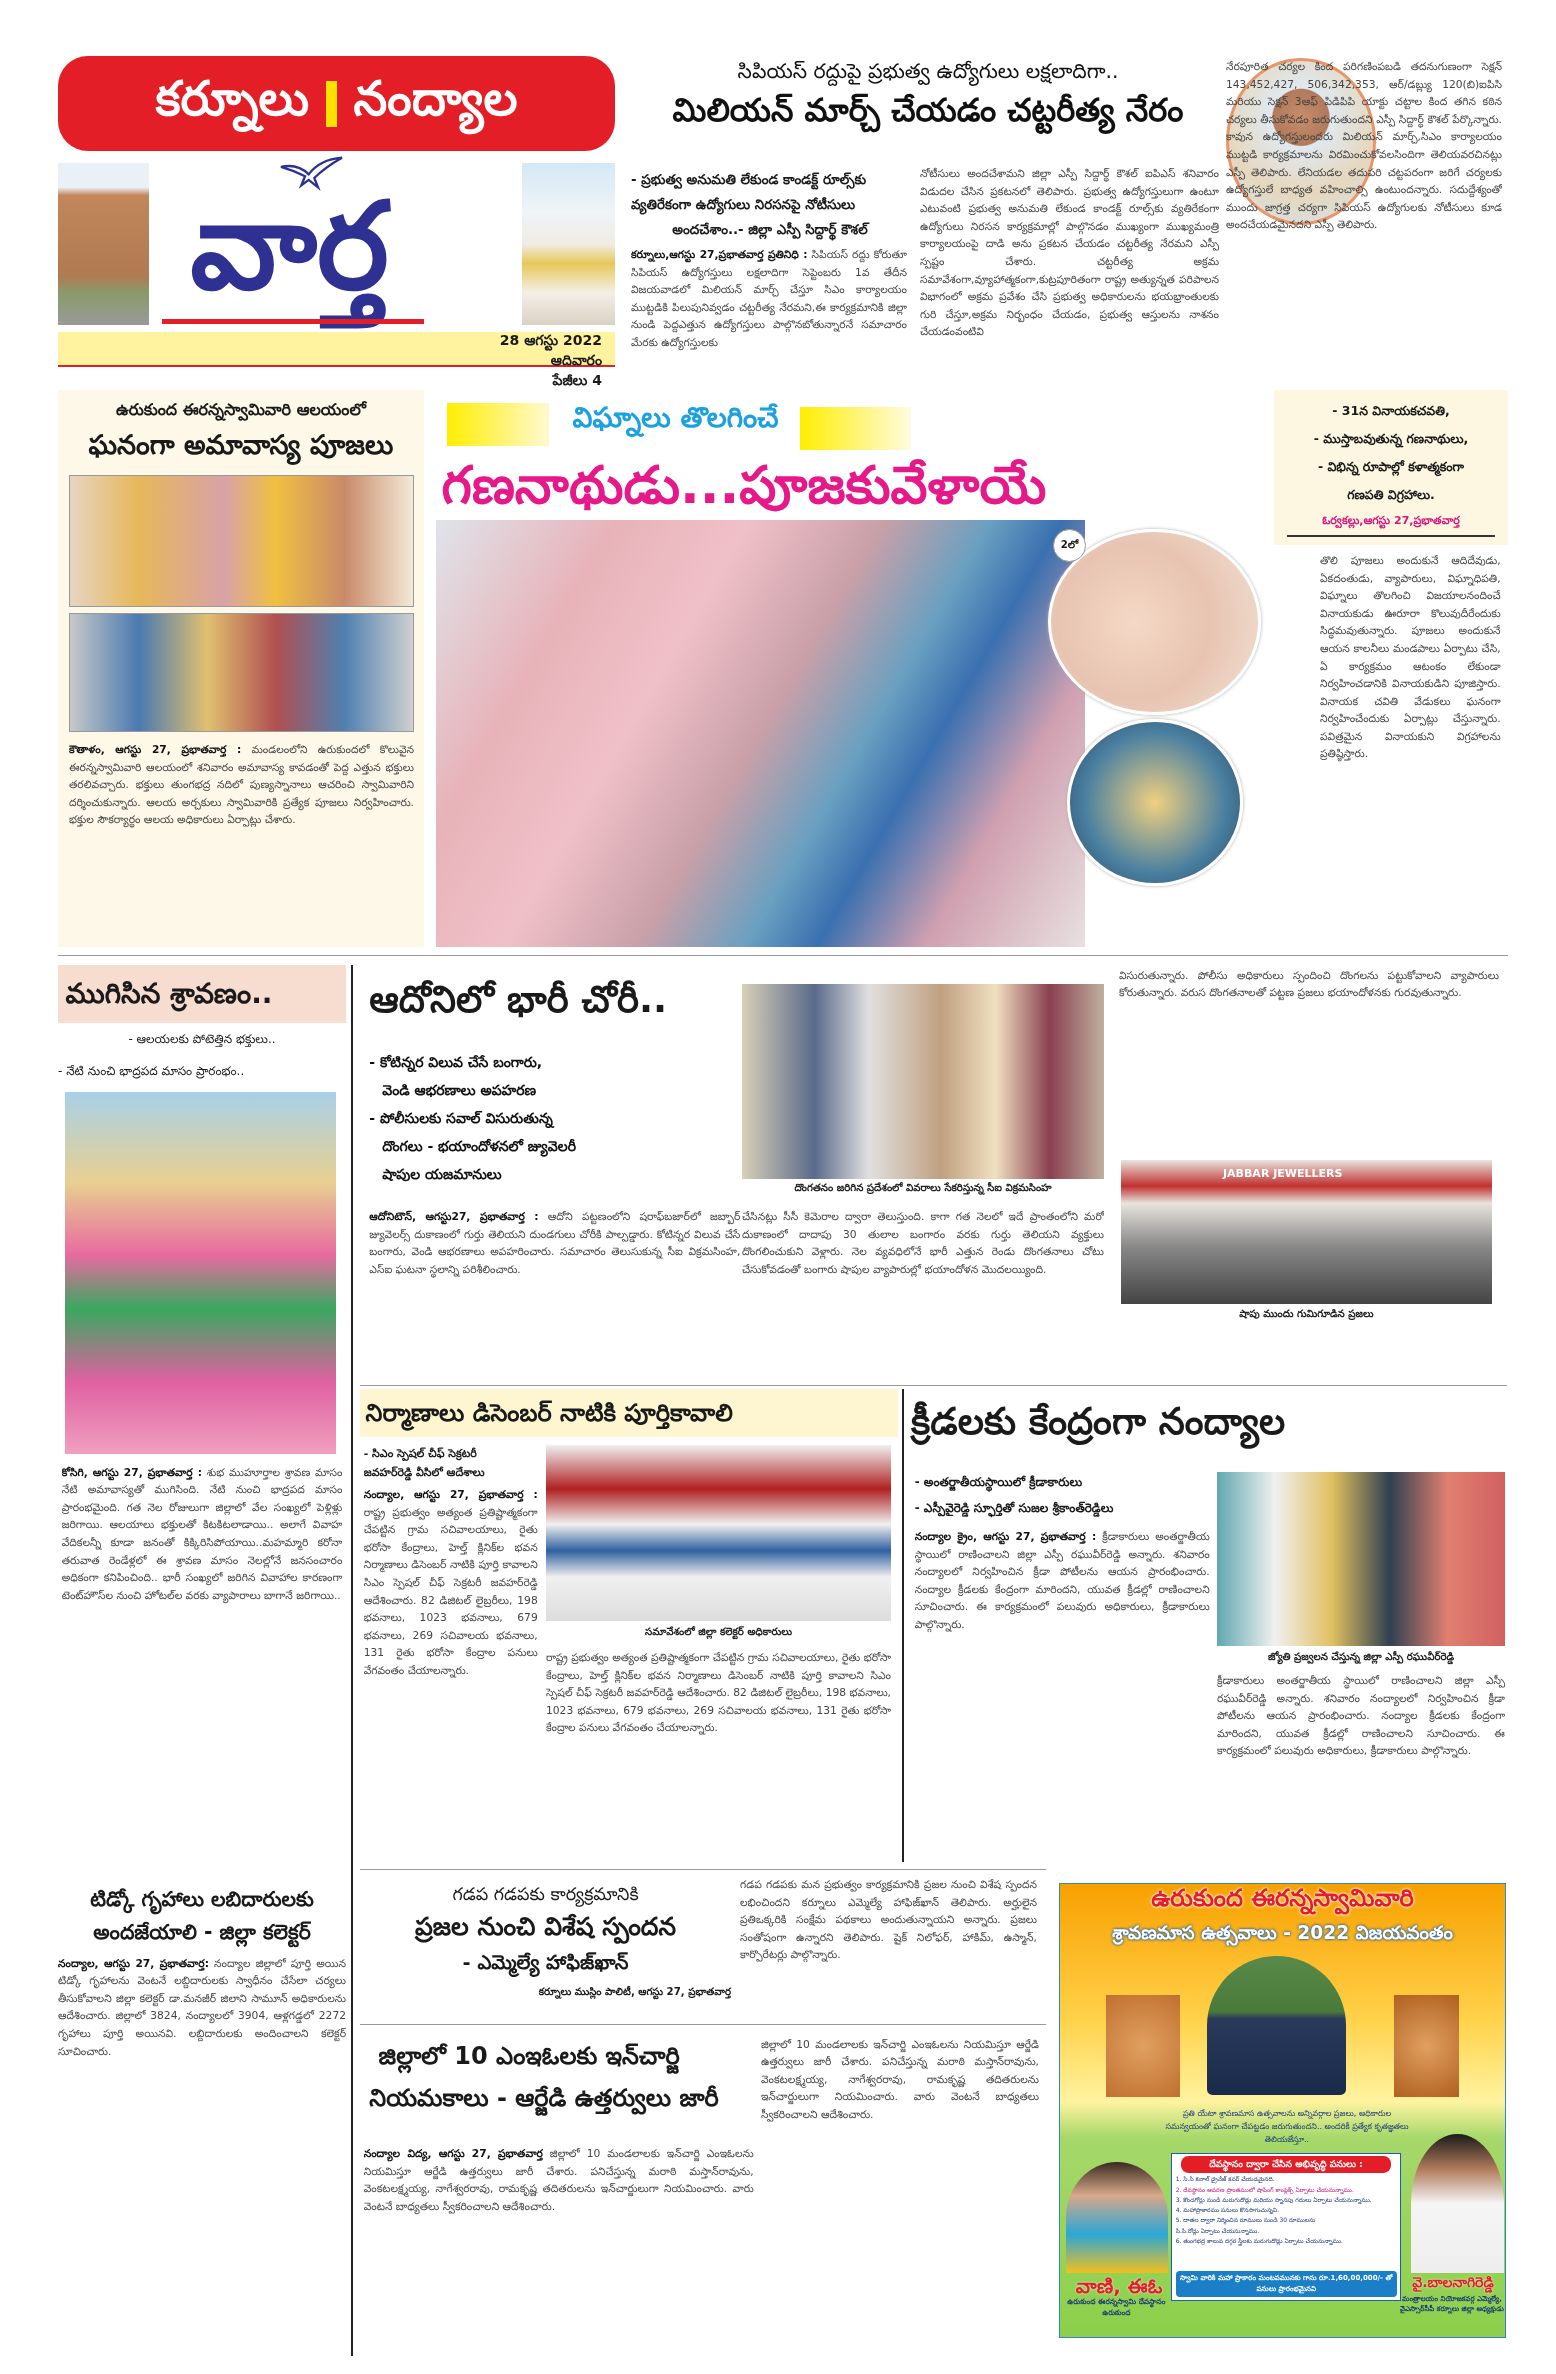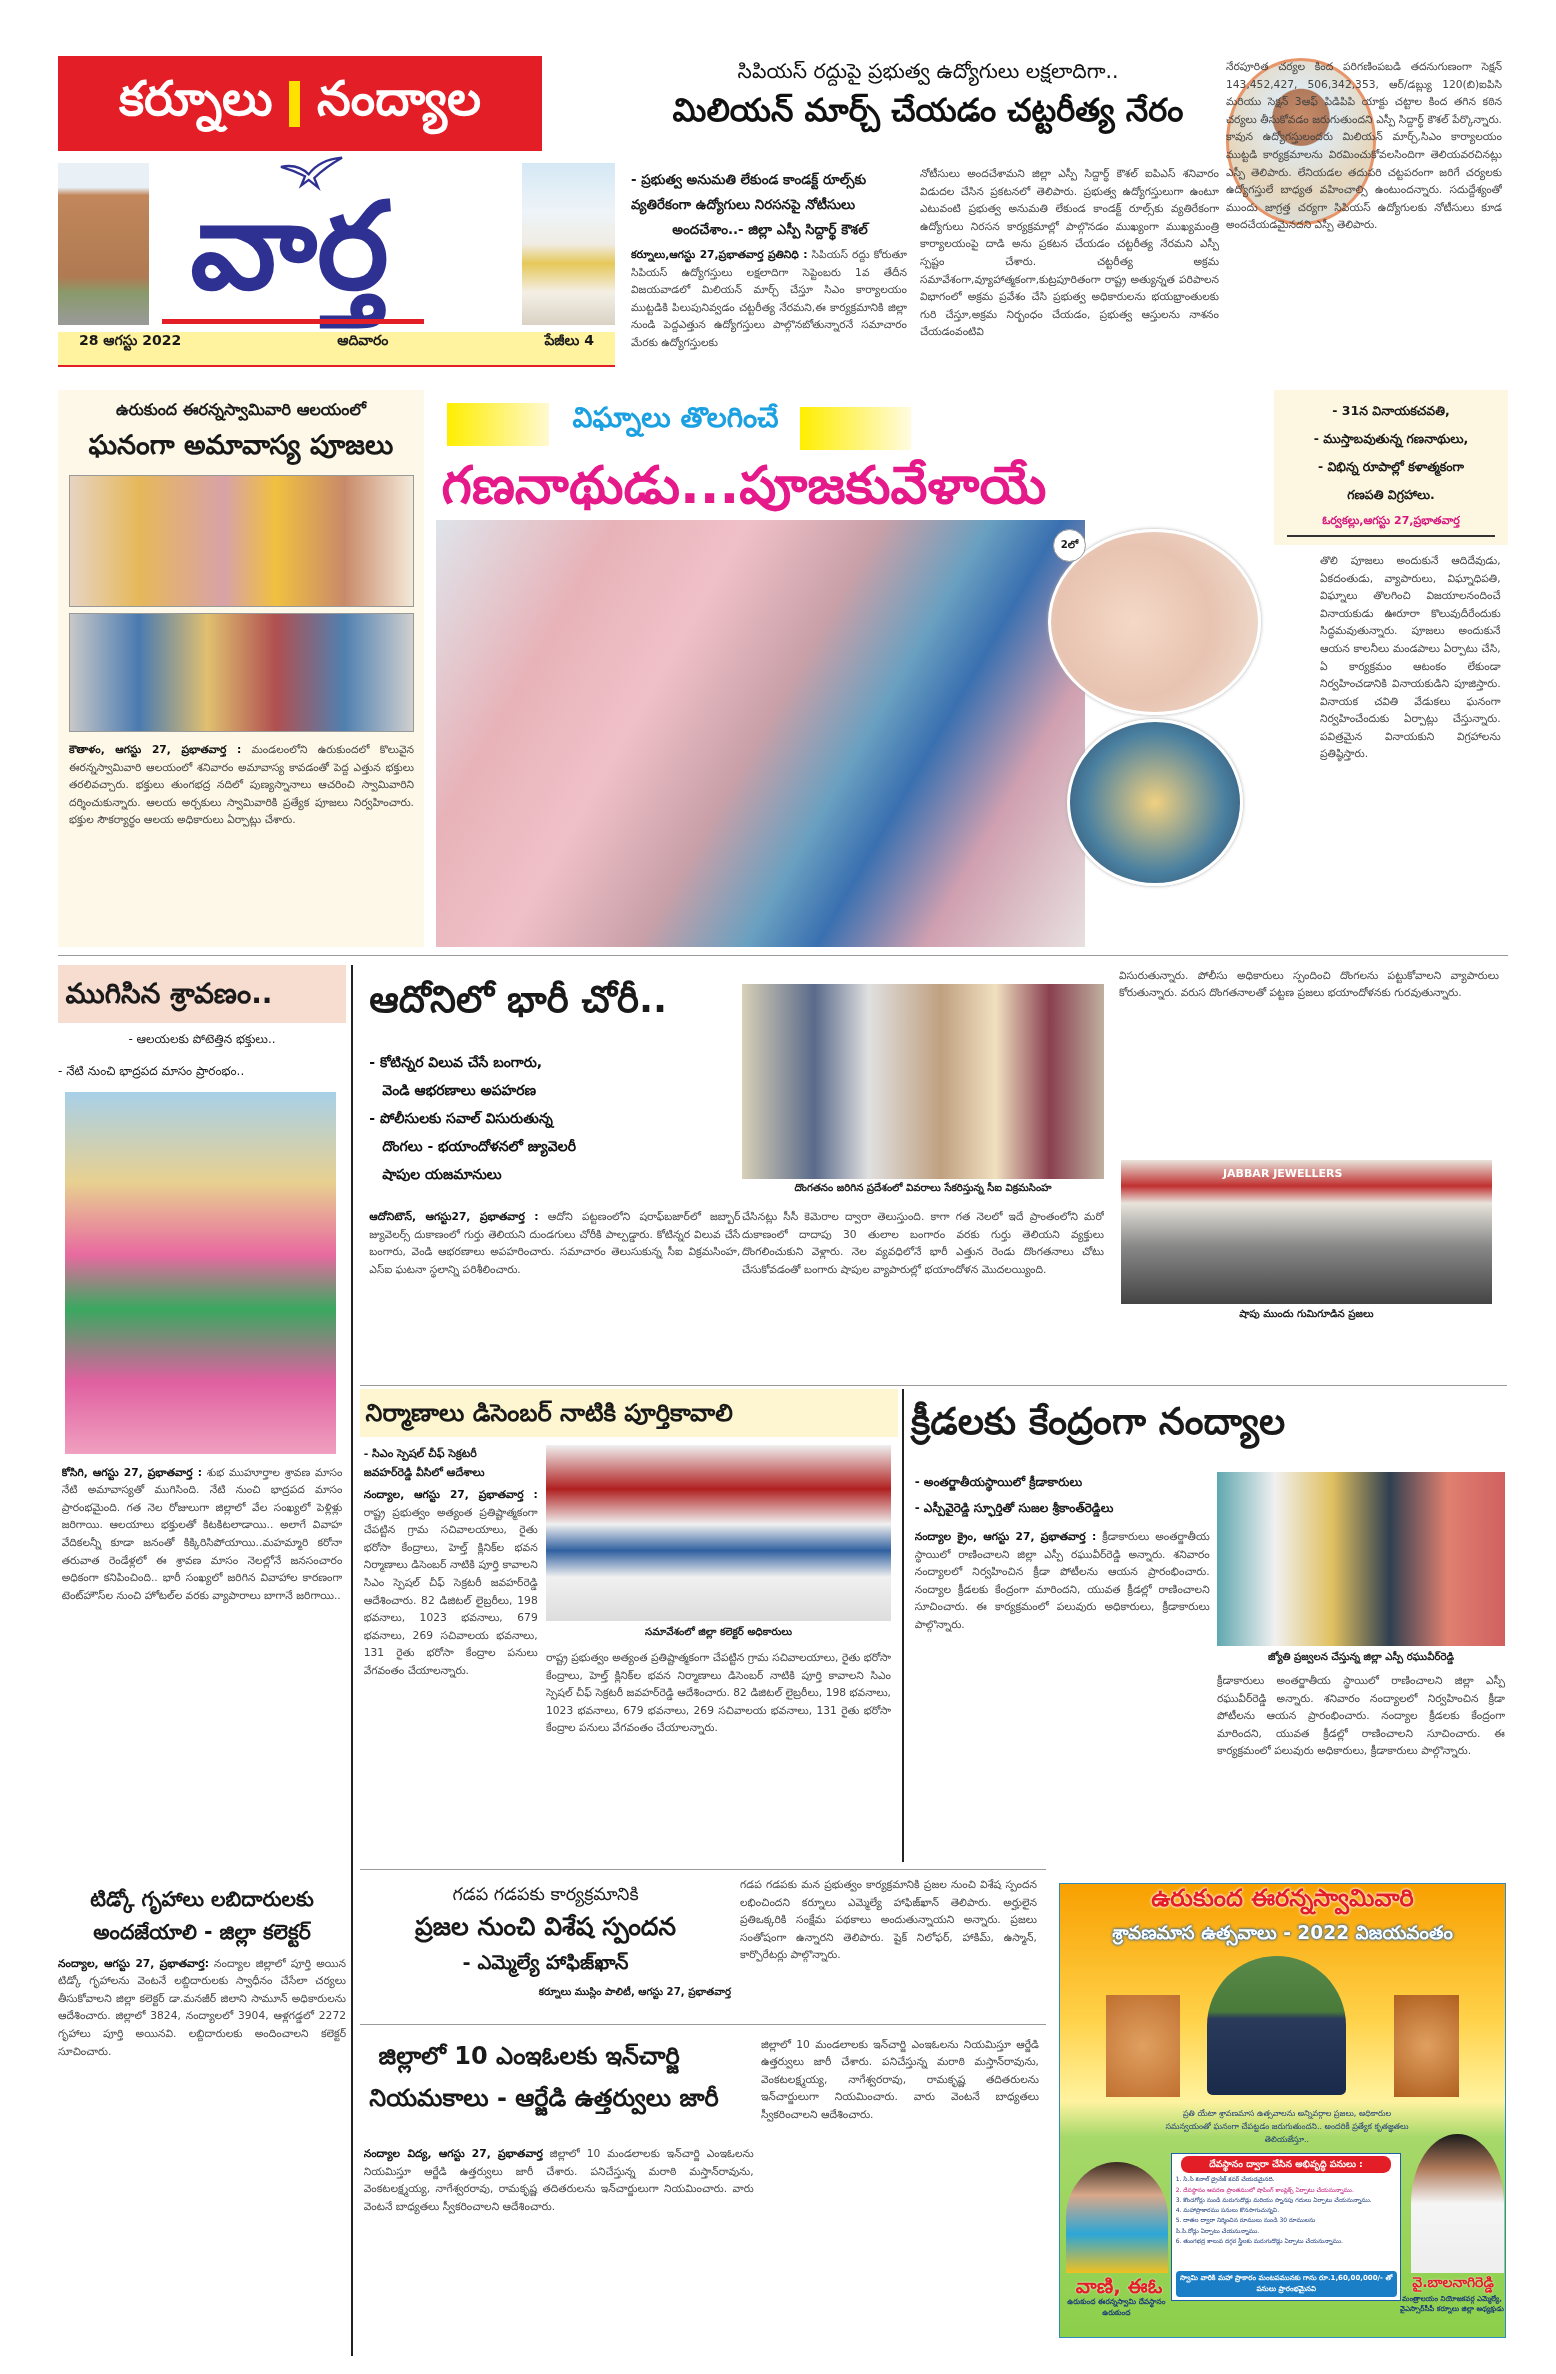--- a/index.html
+++ b/index.html
@@ -11,35 +11,35 @@
   .photo { background: linear-gradient(135deg, #b58a6a, #d9b38c 40%, #8a6a4f); border: 0.9px solid #999; }
   .caption { font-size: 10.2px; font-weight: bold; color: #222; text-align: center; }
   .vrule { position: absolute; width: 1.9px; background: #222; }
   .hrule { position: absolute; height: 1.9px; background: #222; }
   .bullet { font-size: 14px; font-weight: bold; line-height: 28px; color: #111; }
 </style>
 </head>
 <body>
 
 <div class="abs" style="left:58px; top:56px; width:557px; height:329px;">
-  <div style="position:absolute; left:0; top:0; width:484px; height:95px; background:#e41e26; display:flex; align-items:center; justify-content:center; gap:16.7px;">
+  <div style="position:absolute; left:0; top:0; width:557px; height:95px; background:#e41e26; display:flex; align-items:center; justify-content:center; gap:16.7px;border-radius:30px;">
     <span style="font-size:48px; font-weight:bold; color:#fff;">కర్నూలు</span>
     <span style="display:inline-block; width:11px; height:46px; background:#ffe100;"></span>
     <span style="font-size:48px; font-weight:bold; color:#fff;">నంద్యాల</span>
   </div>
   <div style="position:absolute; left:0; top:107px; width:91px; height:162px; background:linear-gradient(180deg,#e9f1f7 0%, #e9f1f7 15%, #c2875b 20%, #b07a52 70%, #8a9a6a 80%, #9a9a9a 100%);"></div>
   <div style="position:absolute; left:221px; top:98px; width:65px; height:37px;">
     <svg width="65" height="37" viewBox="0 0 70 40">
         <path d="M2 14 Q20 10 32 22 Q44 6 68 4 Q50 14 38 26 L42 36 L32 28 L24 34 L28 24 Q16 18 2 14 Z" fill="#fff" stroke="#2e3192" stroke-width="2.5"></path>
       </svg>
   </div>
   <div style="position:absolute; left:97px; top:121px; width:269px; text-align:center; font-size:121px; font-weight:bold; color:#2e3192; line-height:139px;">వార్త</div>
   <div style="position:absolute; left:104px; top:263px; width:262px; height:4.6px; background:#e41e26;"></div>
   <div style="position:absolute; left:464px; top:107px; width:93px; height:162px; background:linear-gradient(180deg,#d5e8f5 0%, #eef4f8 30%, #f0ece4 50%, #e6c85a 62%, #f4efe6 80%, #d9d2c4 100%);"></div>
-  <div style="position:absolute; left:0; top:276px; width:557px; height:35px; background:#fff3a0; border-bottom:2.8px solid #e41e26; display:flex; align-items:flex-start; justify-content:space-between; padding:0 21px;">
+  <div style="position:absolute; left:0; top:276px; width:557px; height:35px; background:#fff3a0; border-bottom:2.8px solid #e41e26; display:flex; align-items:flex-end; justify-content:space-between; padding:0 13px;flex-direction:column;">
     <span style="font-size:14px; font-weight:bold;">28 ఆగస్టు 2022</span>
     <span style="font-size:14px; font-weight:bold;">ఆదివారం</span>
     <span style="font-size:14px; font-weight:bold;">పేజీలు 4</span>
   </div>
 </div>
 
 <div class="abs" style="left:631px; top:56px; width:594px; height:329px;">
   <div class="hl" style="text-align:center; font-size:20.4px; font-weight:normal; line-height:30px;">సిపియస్ రద్దుపై ప్రభుత్వ ఉద్యోగులు లక్షలాదిగా..</div>
   <div class="hl" style="text-align:center; font-size:32px; line-height:48px;">మిలియన్ మార్చ్ చేయడం చట్టరీత్య నేరం</div>
   <div style="position:absolute; left:0; top:111px; width:278px;">

